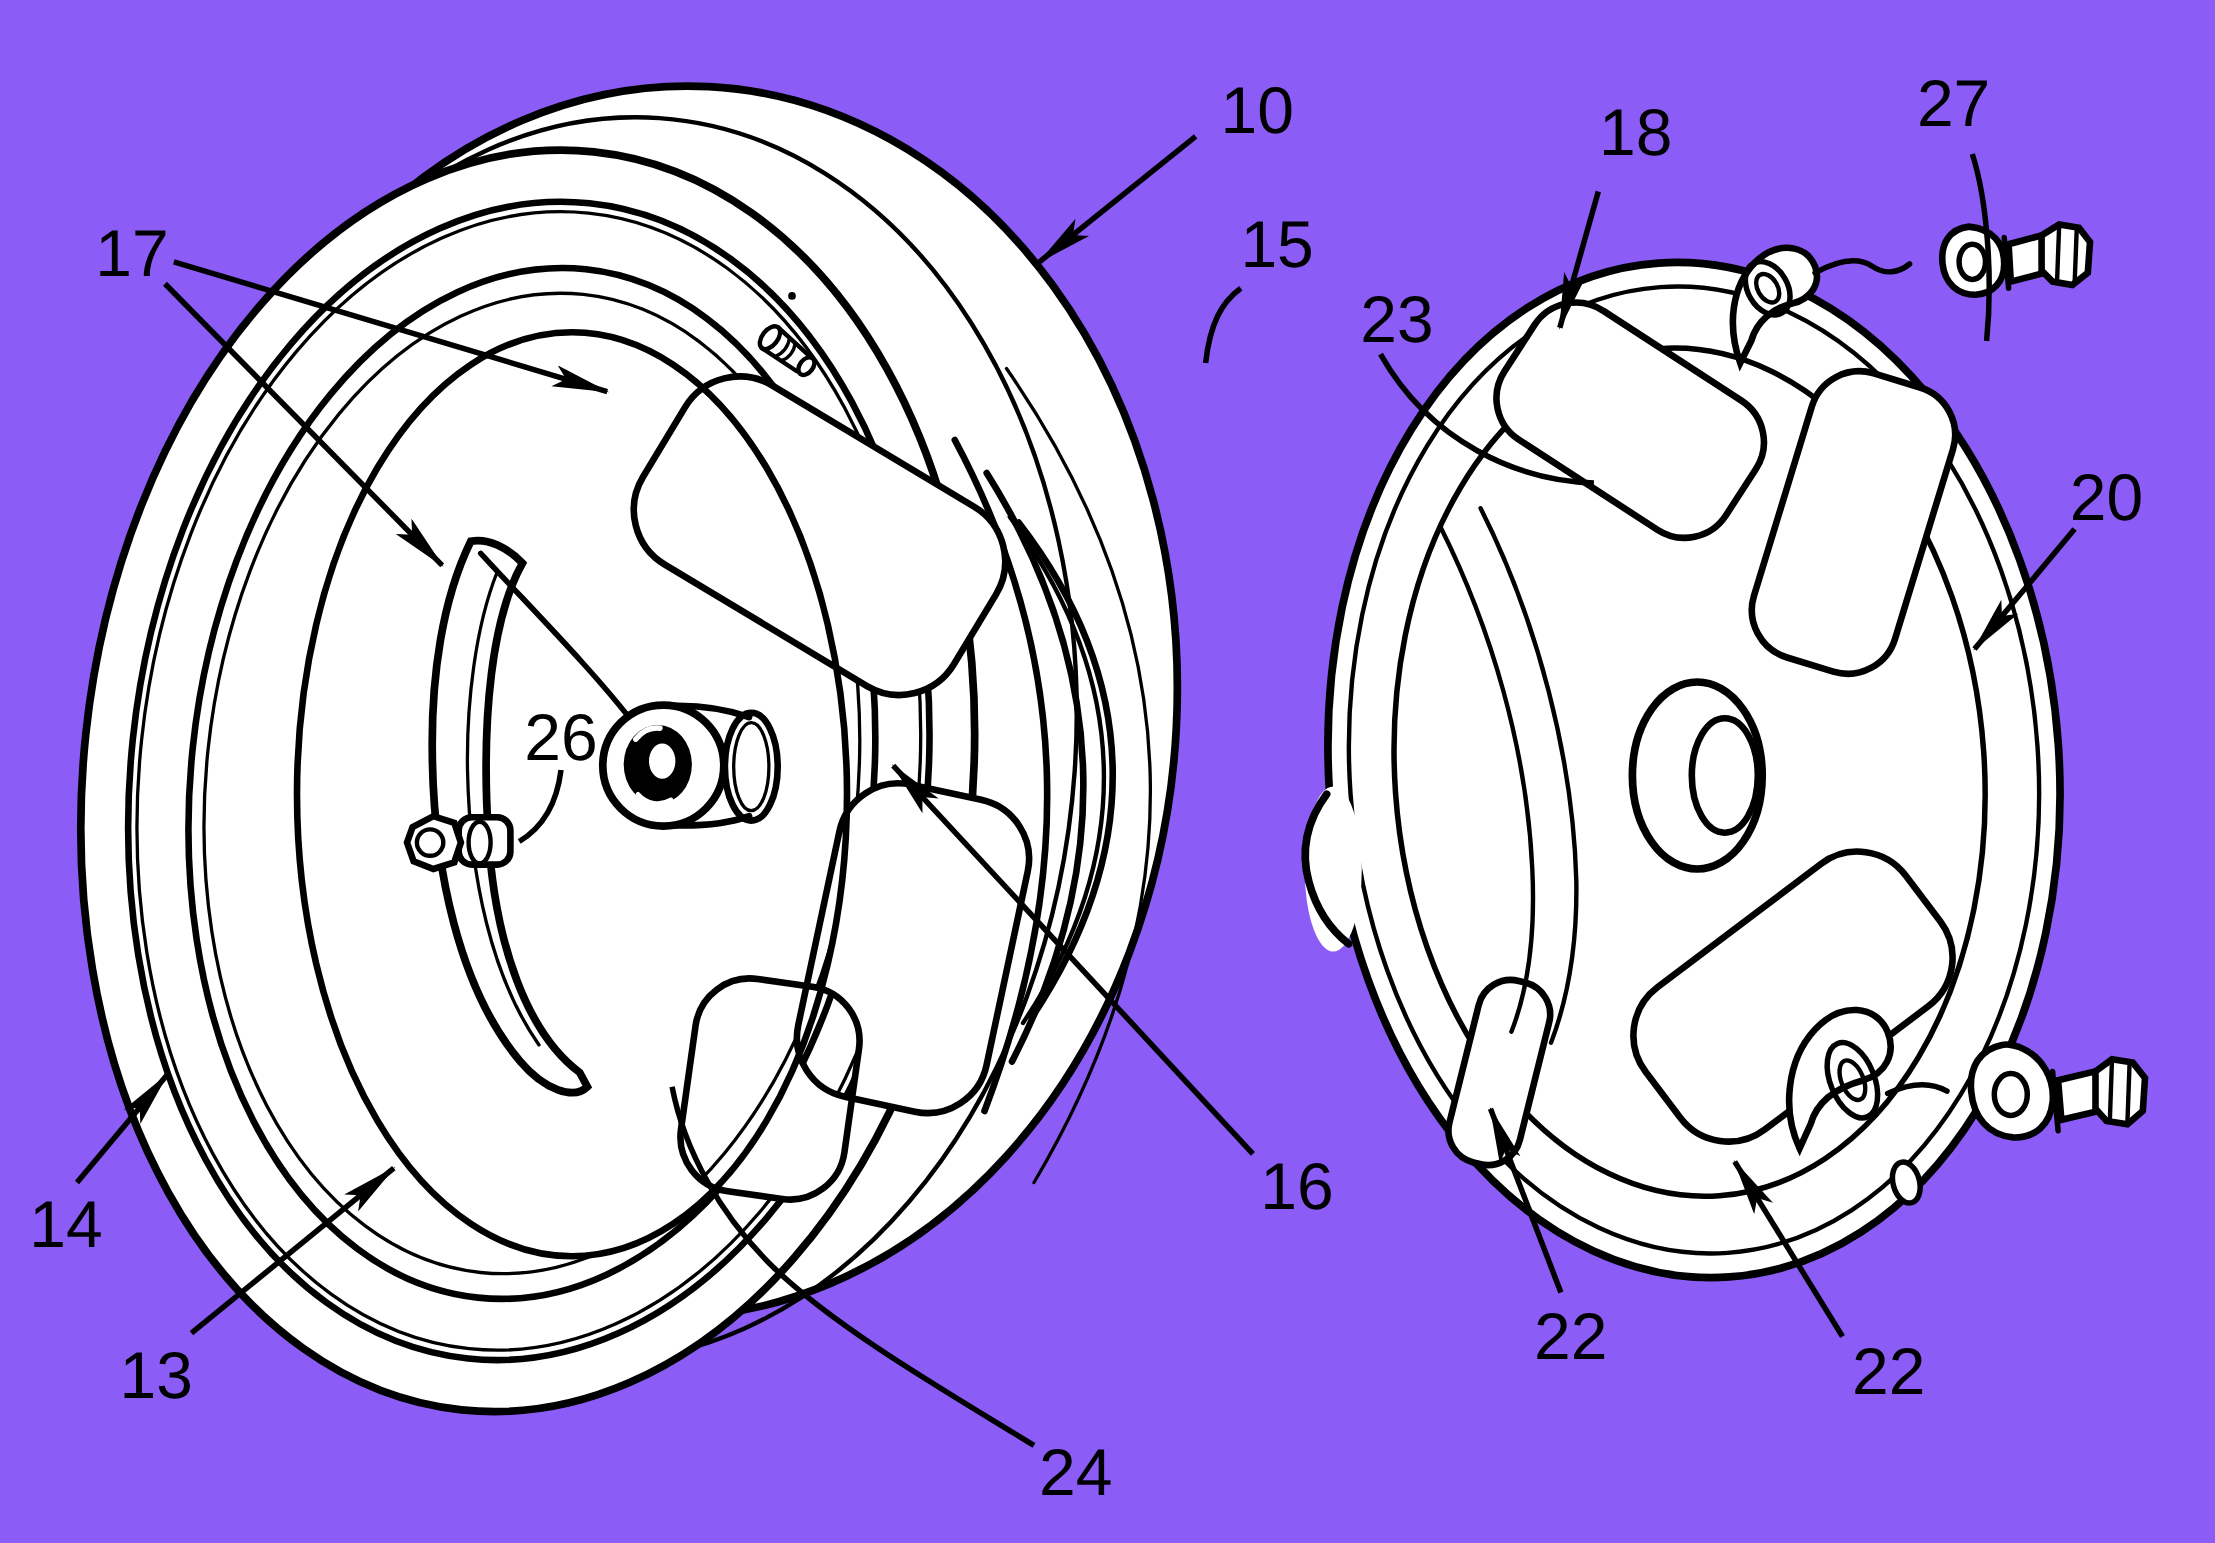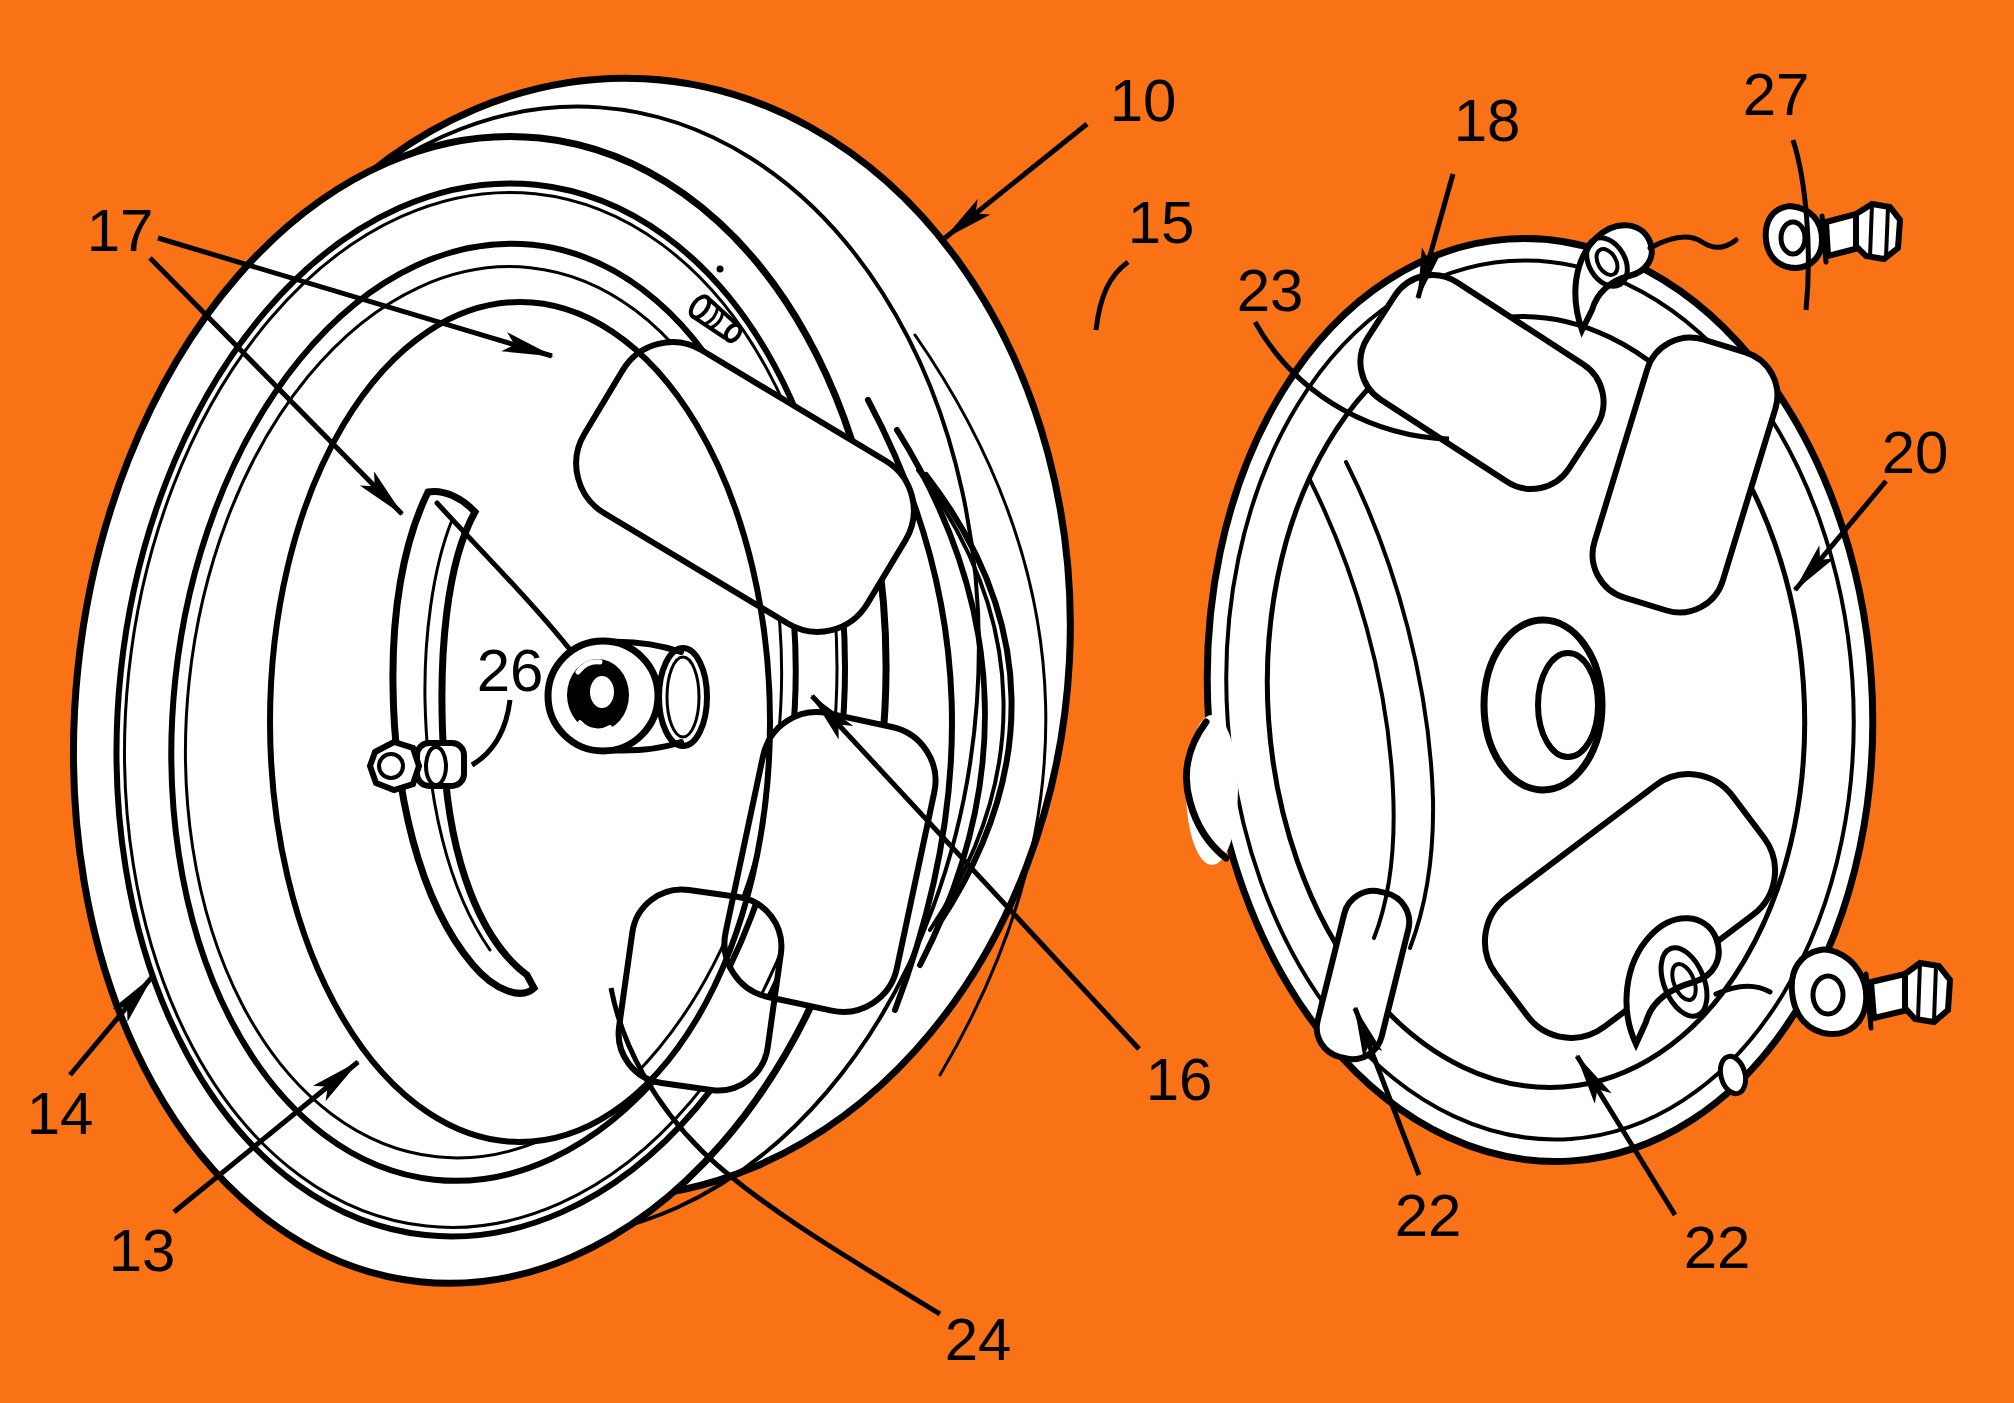--- a/index.html
+++ b/index.html
@@ -1,19 +1,19 @@
 <!DOCTYPE html>
 <html><head>
 <meta charset="utf-8">
 <style>
   html, body { margin: 0; padding: 0; background: #e8e8e8; }
   .canvas {
     position: relative;
     width: 2014px; height: 1403px;
-    background: #f97316;
+    background: #8b5cf6;
     font-family: "Liberation Sans", sans-serif;
     overflow: hidden;
   }
   svg { display: block; }
   .callout-text {
     font-family: "Liberation Sans", sans-serif;
     font-size: 60px;
     fill: #000000;
   }
 </style>

